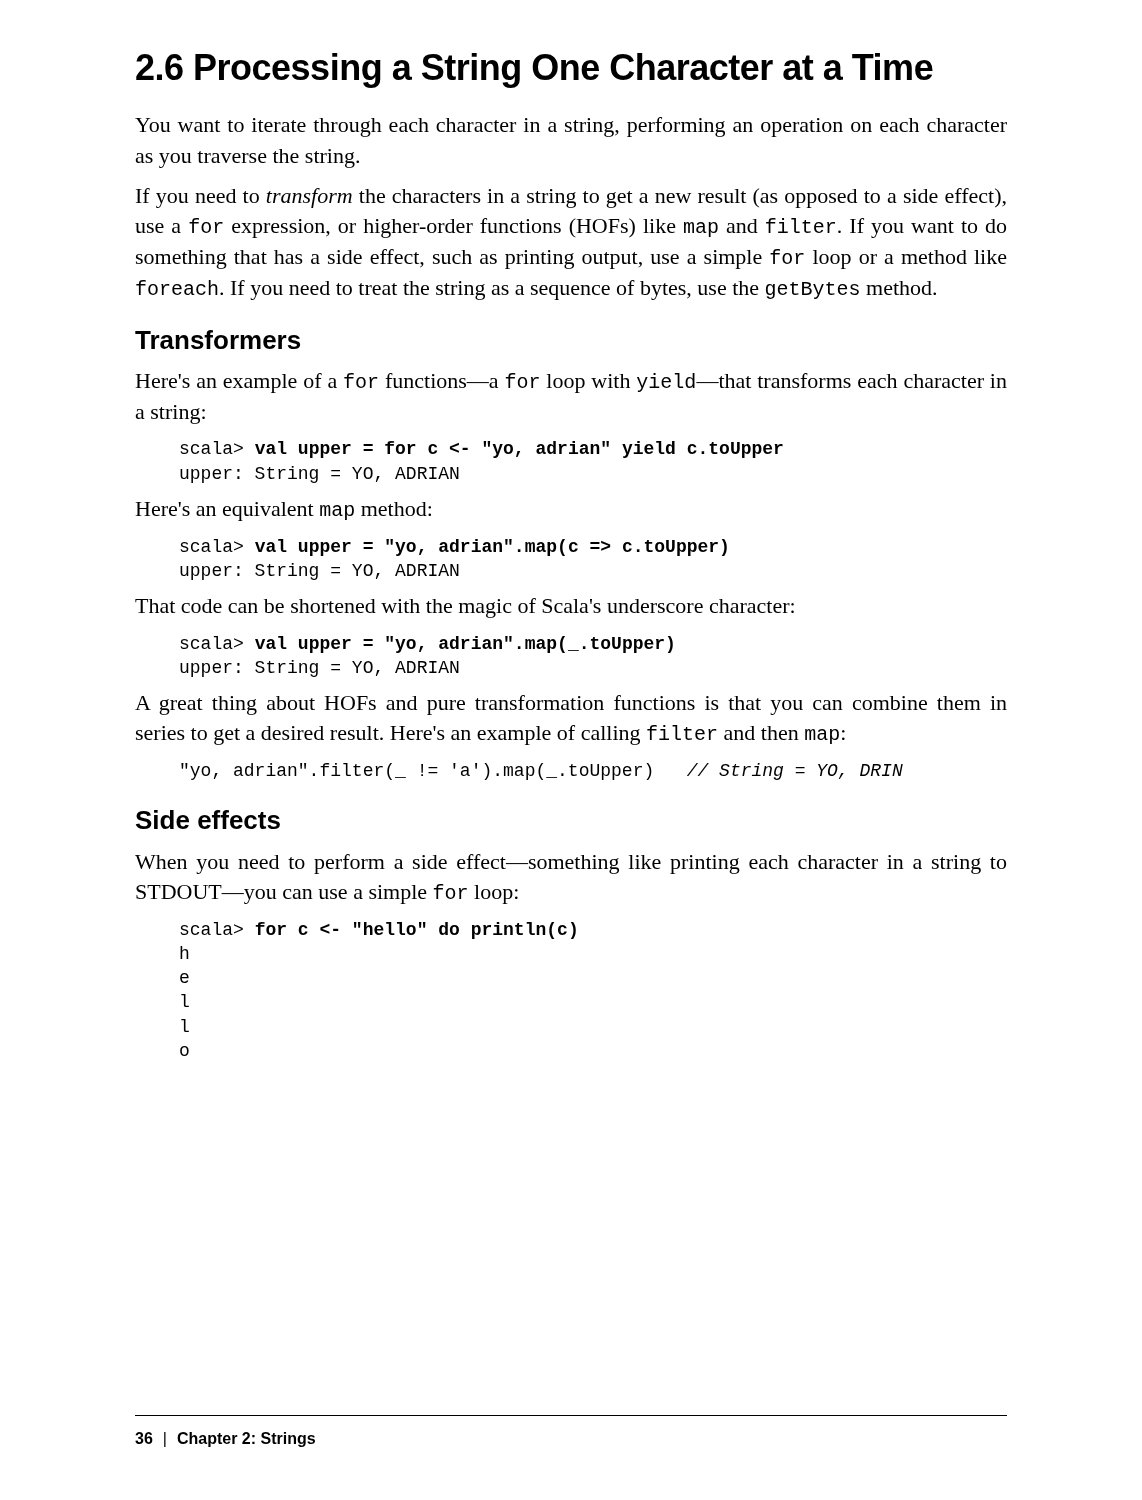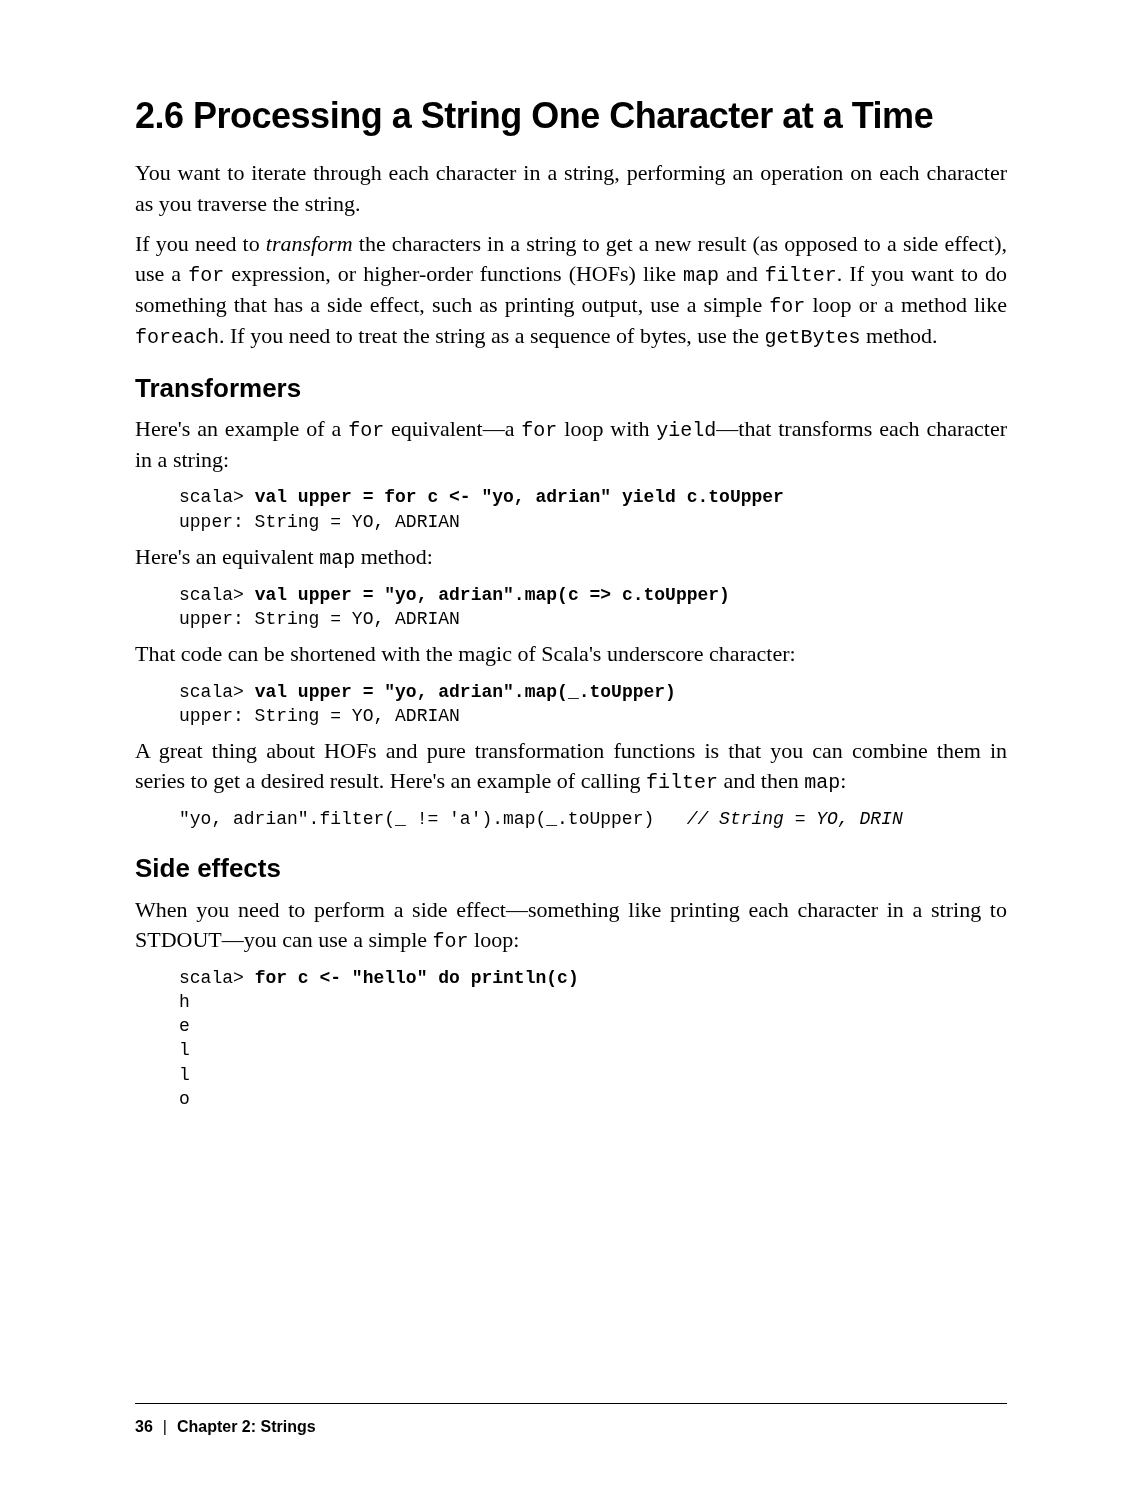--- a/index.html
+++ b/index.html
@@ -6,21 +6,21 @@
     margin: 0;
     padding: 0;
     background: #fff;
     font-family: "Minion Pro", "Georgia", "Times New Roman", serif;
     color: #000;
   }
   .page {
     width: 1142px;
     height: 1500px;
     box-sizing: border-box;
-    padding: 95px 135px 60px 135px;
+    padding: 47px 135px 60px 135px;
     position: relative;
   }
   .h1 {
     font-family: "Myriad Pro", "Helvetica Neue", Arial, sans-serif;
     font-weight: 700;
     font-size: 36px;
     letter-spacing: -0.5px;
     margin: 0 0 22px 0;
     line-height: 1.15;
     font-stretch: condensed;
@@ -58,21 +58,21 @@
     line-height: 1.35;
     margin: 6px 0 8px 44px;
     white-space: pre;
   }
   pre.codeblock .b { font-weight: 700; }
   pre.codeblock .i { font-style: italic; }
   .footer {
     position: absolute;
     left: 135px;
     right: 135px;
-    bottom: 64px;
+    bottom: 52px;
     border-top: 1px solid #000;
     padding-top: 14px;
     font-family: "Myriad Pro", "Helvetica Neue", Arial, sans-serif;
     font-size: 16px;
   }
   .footer .pn { font-weight: 700; }
   .footer .sep { margin: 0 10px; }
   .footer .chap { font-weight: 700; }
 </style>
 </head>
@@ -83,21 +83,21 @@
   <h1 class="h1">2.6 Processing a String One Character at a Time</h1>
 
   <p class="body">You want to iterate through each character in a string, performing an operation on each character as you traverse the string.</p>
 
   <p class="body">
     <span>If you need to </span><span class="em">transform</span><span> the characters in a string to get a new result (as opposed to a side effect), use a </span><span class="code">for</span><span> expression, or higher-order functions (HOFs) like </span><span class="code">map</span><span> and </span><span class="code">fil</span><span class="code">ter</span><span>. If you want to do something that has a side effect, such as printing output, use a simple </span><span class="code">for</span><span> loop or a method like </span><span class="code">foreach</span><span>. If you need to treat the string as a sequence of bytes, use the </span><span class="code">getBytes</span><span> method.</span>
   </p>
 
   <h3 class="h3">Transformers</h3>
   <p class="body">
-    <span>Here's an example of a </span><span class="code">for</span><span> equivalent—a </span><span class="code">for</span><span> loop with </span><span class="code">yield</span><span>—that transforms each character in a string:</span>
+    <span>Here's an example of a </span><span class="code">for</span><span> functions—a </span><span class="code">for</span><span> loop with </span><span class="code">yield</span><span>—that transforms each character in a string:</span>
   </p>
   <pre class="codeblock"><span>scala&gt; </span><span class="b">val upper = for c &lt;- "yo, adrian" yield c.toUpper</span>
 <span>upper: String = YO, ADRIAN</span></pre>
 
   <p class="body">
     <span>Here's an equivalent </span><span class="code">map</span><span> method:</span>
   </p>
   <pre class="codeblock"><span>scala&gt; </span><span class="b">val upper = "yo, adrian".map(c =&gt; c.toUpper)</span>
 <span>upper: String = YO, ADRIAN</span></pre>
 

